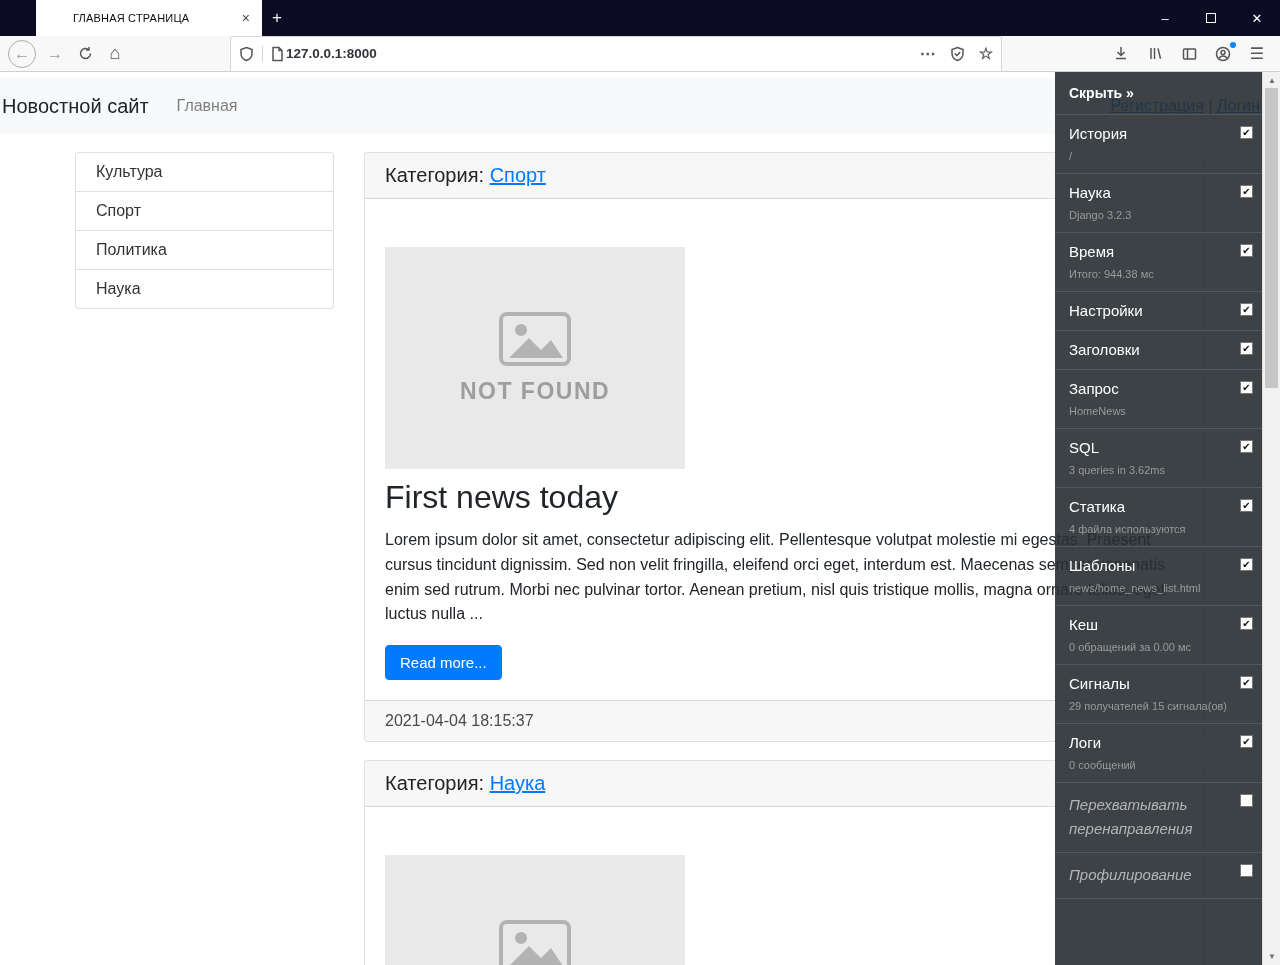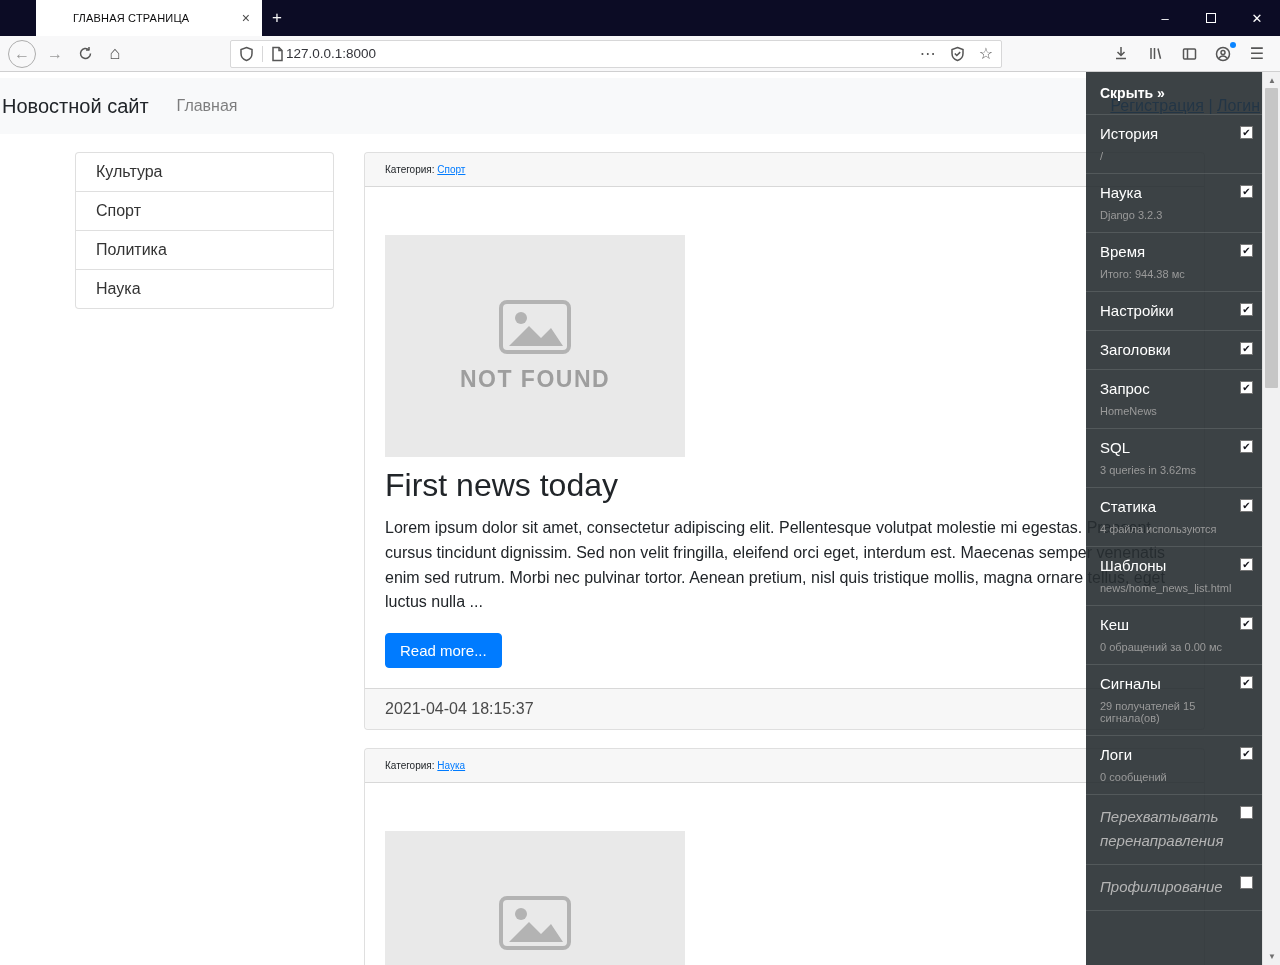--- a/index.html
+++ b/index.html
@@ -12,21 +12,21 @@
   .tab-close { color:#4a4a4a; font-size:14px; padding:0 3px; cursor:default; }
   .newtab { width:30px; display:flex; align-items:center; justify-content:center; color:#f5f5f5; font-size:17px; }
   .wincontrols { margin-left:auto; display:flex; }
   .wincontrols > span { width:46px; display:flex; align-items:center; justify-content:center; color:#fff; font-size:13px; }
   .maxbox { width:10px; height:10px; border:1px solid #fff; display:inline-block; }
 
   .toolbar { height:36px; background:#f8f8f9; border-bottom:1px solid #cfcfd0; display:flex; align-items:center; padding:0 8px; }
   .tbtn { width:30px; height:30px; display:flex; align-items:center; justify-content:center; color:#565656; font-size:16px; flex:0 0 auto; }
   .backbtn { width:28px; height:28px; border:1.5px solid #adadad; border-radius:50%; color:#9a9a9a; margin-right:4px; }
   .fwd { color:#9a9a9a; }
-  .urlbar { margin-left:100px; width:786px; height:28px; background:#fff; border:1px solid #d7d7d8; border-radius:2px; display:flex; align-items:center; padding:0 8px; }
+  .urlbar { margin-left:100px; width:786px; height:36px; background:#fff; border:1px solid #d7d7d8; border-radius:2px; display:flex; align-items:center; padding:0 8px;font-weight:bold; }
   .url-divider { width:1px; height:16px; background:#d7d7d8; margin:0 8px; }
   .url-text { font-size:13.5px; color:#33343a; margin-left:2px; flex:1; }
   .urlbar-right { display:flex; align-items:center; gap:14px; color:#565656; }
   .right-icons { margin-left:104px; display:flex; align-items:center; gap:4px; }
   .acct { position:relative; }
   .acct .dot { position:absolute; top:3px; right:2px; width:6px; height:6px; background:#0a84ff; border-radius:50%; }
   svg.ic { stroke:#565656; fill:none; stroke-width:1.5; }
 
   
   .page { position:relative; width:1280px; height:893px; background:#fff; overflow:hidden; padding-top:6px; }
@@ -40,32 +40,32 @@
   .container { width:1160px; margin:18px auto 0 auto; display:flex; }
   .col-left { width:289px; padding:0 15px; flex:0 0 auto; }
   .col-main { flex:1; padding:0 15px; }
 
   .list-group { border-radius:0; }
   .lg-item { padding:10px 20px; border:1px solid rgba(0,0,0,.125); margin-top:-1px; font-size:16px; color:#333; background:#fff; }
   .lg-item:first-child { border-radius:4px 4px 0 0; margin-top:0; }
   .lg-item:last-child { border-radius:0 0 4px 4px; }
 
   .card { border:1px solid rgba(0,0,0,.125); border-radius:4px; background:#fff; margin-bottom:18px; }
-  .card-header { background:rgba(0,0,0,.03); border-bottom:1px solid rgba(0,0,0,.125); padding:11px 20px; font-size:10px; color:#212529; border-radius:4px 4px 0 0; }
+  .card-header { background:rgba(0,0,0,.03); border-bottom:1px solid rgba(0,0,0,.125); padding:11px 20px; font-size:20px; color:#212529; border-radius:4px 4px 0 0; }
   .card-header a { color:#007bff; text-decoration:underline; }
   .card-body { padding:20px; }
   .thumb { width:300px; height:222px; background:#e9e9e9; display:flex; flex-direction:column; align-items:center; justify-content:center; gap:12px;margin-top:28px; }
   .thumb-text { font-size:23px; font-weight:bold; color:#9e9e9e; letter-spacing:1.5px; }
   .news-title { font-size:32px; font-weight:400; color:#212529; margin:10px 0 12px 0; }
   .news-text { font-size:16px; line-height:1.55; color:#212529; margin-bottom:18px; max-width:825px; }
   .btn-primary { display:inline-block; background:#007bff; color:#fff; font-size:15px; padding:8px 14px; border-radius:4px; border:1px solid #007bff; text-decoration:none; }
   .card-footer { background:rgba(0,0,0,.03); border-top:1px solid rgba(0,0,0,.125); padding:11px 20px; font-size:16px; color:#4a4a4a; border-radius:0 0 4px 4px; }
 
   
-  .djdt { position:absolute; top:0; right:18px; bottom:0; width:176px; background:rgba(39,45,49,.9); z-index:50; color:#fff; }
+  .djdt { position:absolute; top:0; right:18px; bottom:0; width:207px; background:rgba(39,45,49,.9); z-index:50; color:#fff; }
   .djdt-hide { padding:13px 14px; font-size:14px; font-weight:600; color:#fff; border-bottom:1px solid rgba(255,255,255,.12); cursor:pointer; }
   .djdt-row { position:relative; padding:10px 32px 11px 14px; border-bottom:1px solid rgba(255,255,255,.12); cursor:pointer; }
   .djdt-title { font-size:15px; color:#fff; }
   .djdt-sub { font-size:11px; color:#9a9a9a; margin-top:8px; }
   .djdt-sub:empty { display:none; }
   .djdt-row.disabled .djdt-title { font-style:italic; color:#b4b4b4; line-height:1.6; }
   .cb { position:absolute; right:9px; top:11px; width:13px; height:13px; background:#fff; border:1px solid #767676; font-size:10px; line-height:11px; text-align:center; color:#15151c; }
   .cb.checked::after { content:"\2714"; }
 
   

